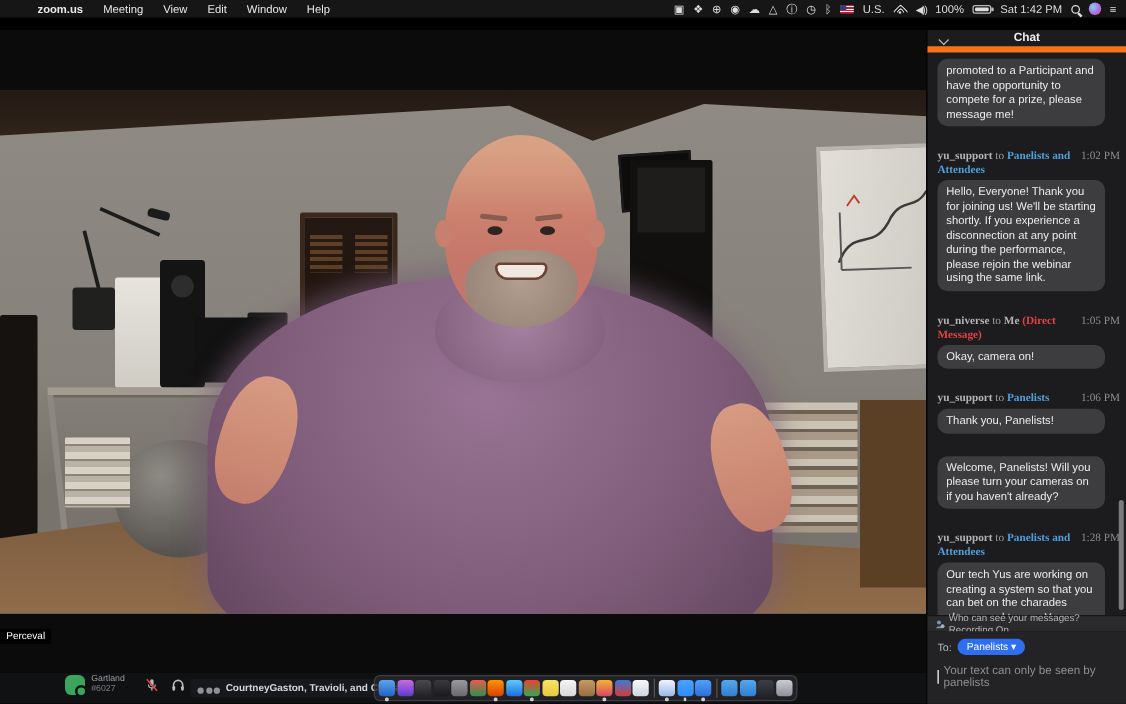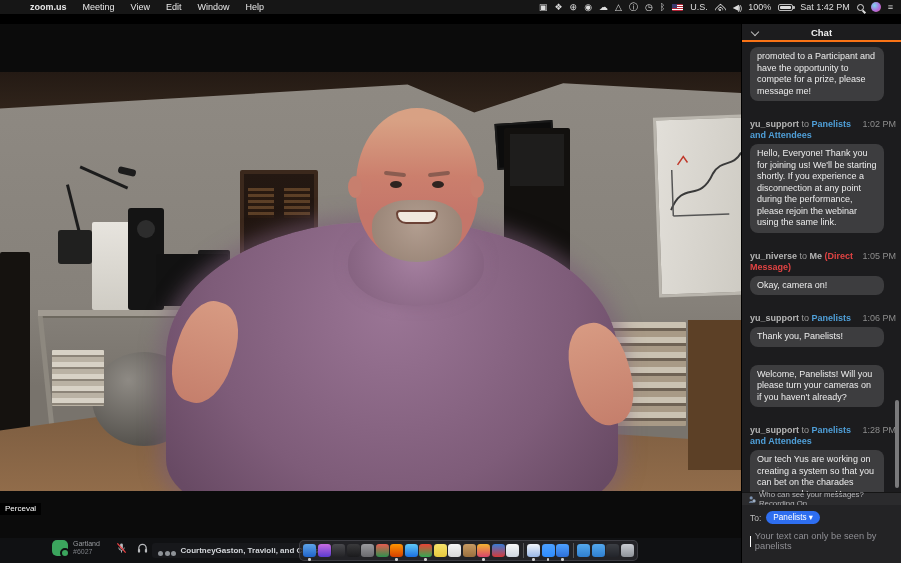--- a/index.html
+++ b/index.html
@@ -102,27 +102,27 @@
   .hand { width:58px; height:104px; background:linear-gradient(#d79a82,#c57f6c); border-radius:45%; }
   .hand.l { left:176px; top:228px; transform:rotate(18deg); }
   .hand.r { left:572px; top:250px; transform:rotate(-16deg); }
   .name-tag { position:absolute; left:0; bottom:23px; background:rgba(0,0,0,.85); color:#fff;
     font-size:8px; padding:1px 5px 2px; z-index:5;margin-top:28px; }
 
   
   .chat-panel { position:absolute; top:24px; left:741px; width:160px; height:539px;
     background:#1c1c1e; border-left:1px solid #000; color:#e8e8e8; }
   .chat-header { height:18px; display:flex; align-items:center; justify-content:center;
-    font-size:9.5px; font-weight:bold; color:#efefef; position:relative; border-bottom:2px solid #f97316; }
+    font-size:9.5px; font-weight:bold; color:#efefef; position:relative; border-bottom:5px solid #f97316; }
   .chat-chev { position:absolute; left:10px; top:5px; width:6px; height:6px;
     border:solid #bbb; border-width:0 1.5px 1.5px 0; transform:rotate(45deg); }
   .chat-msgs { position:absolute; top:18px; left:0; width:160px; height:450px; overflow:hidden; padding:2px 6px 0 6px; }
   .msg-bubble { background:#3d3d3f; color:#ececec; border-radius:8px; padding:4px 7px;
     font-size:9px; line-height:11.5px; margin:3px 0 18px 2px; max-width:134px; }
-  .msg-head { position:relative; font-size:9px; line-height:11px; margin:4px 0 2px 2px; padding-right:36px; color:#9b9b9b; }
+  .msg-head { position:relative; font-size:9px; line-height:11px; margin:4px 0 2px 2px; padding-right:36px; color:#9b9b9b;font-family:Liberation Serif, serif; }
   .msg-head .from { color:#b4b4b4; font-weight:bold; }
   .msg-head .to-blue { color:#4f9fd8; font-weight:bold; }
   .msg-head .suffix-red { color:#e04343; font-weight:bold; }
   .msg-head .time { position:absolute; right:0; top:0; color:#8d8d8d; font-weight:normal; }
   .chat-scrollbar { position:absolute; right:2px; top:376px; width:4px; height:88px;
     background:#7a7a7c; border-radius:2px; }
   .chat-footer { position:absolute; top:468px; left:0; width:160px; height:13px; background:#2b2b2d;
     border-top:1px solid #151515; display:flex; align-items:center; gap:3px; padding:0 6px;
     font-size:7.8px; color:#b5b5b8; }
   .compose { position:absolute; top:481px; left:0; width:160px; height:65px; background:#232325; padding:6px 8px 0; }

